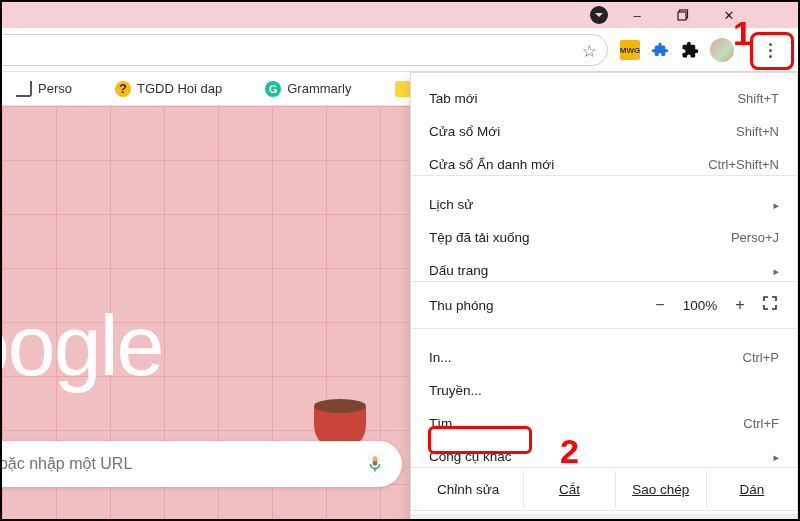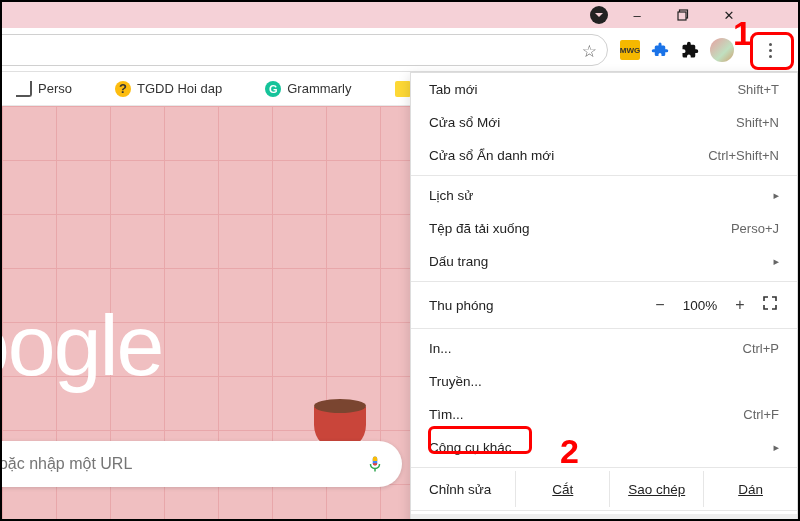--- a/index.html
+++ b/index.html
@@ -48,30 +48,30 @@
   .coffee .saucer{position:absolute;bottom:0;left:0;width:80px;height:20px;background:#fff;border-radius:50%;}
   .coffee .cup{position:absolute;bottom:8px;left:14px;width:52px;height:44px;background:#c9453a;border-radius:0 0 26px 26px;}
   .coffee .top{position:absolute;bottom:46px;left:14px;width:52px;height:14px;background:#7a4530;border-radius:50%;}
 
   .searchbar { position:absolute; bottom:32px; left:-30px; width:430px; height:46px; background:#fff; border-radius:23px; box-shadow:0 1px 4px rgba(0,0,0,0.15); display:flex; align-items:center; padding:0 18px; }
   .searchbar input { border:none; outline:none; flex:1; font-size:16px; color:#888; }
   .mic { width:18px; height:22px; }
 
   
   .menu { position:absolute; top:72px; right:2px; width:388px; background:#fff; border:1px solid #ddd; box-shadow:0 4px 12px rgba(0,0,0,0.15); font-size:13.5px; color:#222; }
-  .menu .row { display:flex; align-items:center; justify-content:space-between; padding:0 18px; height:33px;gap:48px; }
+  .menu .row { display:flex; align-items:flex-end; justify-content:space-between; padding:0 18px; height:33px;gap:48px; }
   .menu .sc { color:#666; font-size:13px; }
   .menu hr { border:none; border-top:1px solid #e6e6e6; margin:3px 0; }
   .menu .sub::after { content:"▸"; color:#666; font-size:11px; }
   .zoomrow { display:flex; align-items:center; height:40px; padding:0 12px 0 18px; }
   .zoomrow .lbl { flex:1; }
   .zoomrow .btn { width:30px; text-align:center; font-size:16px; color:#444; }
   .zoomrow .pct { width:50px; text-align:center; }
   .zoomrow .fs svg { width:14px; height:14px; }
-  .editrow { display:flex; height:36px; align-items:center; }
+  .editrow { display:flex; height:36px; align-items:center;margin-left:8px; }
   .editrow > div { padding:0 14px; height:36px; display:flex; align-items:center; }
   .editrow .lbl { flex:0 0 auto; padding-left:18px; padding-right:24px; }
   .editrow .act { border-left:1px solid #e6e6e6; flex:1; justify-content:center;text-decoration:underline; }
   .settings-row { background:#eee; position:relative; }
 
   
   .ann { position:absolute; color:#ff0000; font-weight:700; font-size:34px; font-family:Arial,sans-serif; }
   .ann1 { top:14px; right:48px; }
   .ann2 { top:432px; left:560px; }
   .redbox { position:absolute; border:3px solid #ff0000; border-radius:8px; }

